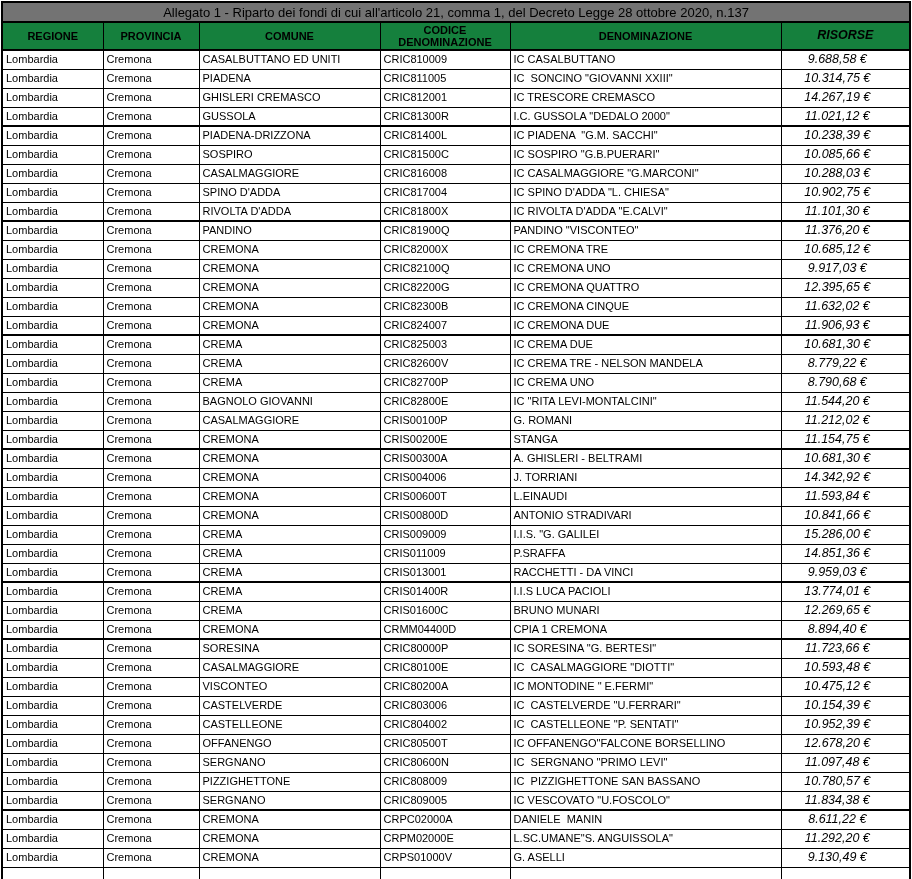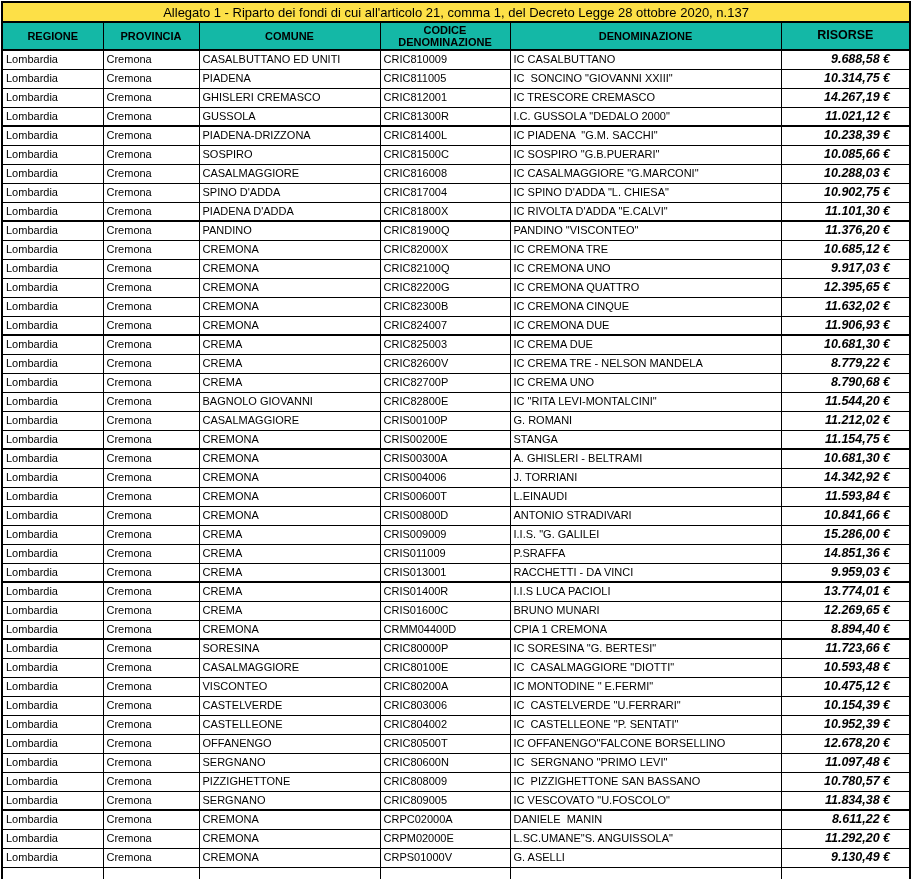--- a/index.html
+++ b/index.html
@@ -26,53 +26,54 @@
   col.c-risorse { width: 129px; }
 
   th.title-cell {
     border: 1px solid #000;
     border-bottom: 2px solid #000;
     font-size: 13px;
     font-weight: normal;
     text-align: center;
     height: 20px;
     padding: 0 18px;
-    background: #fde047;
+    background: #737373;
     white-space: nowrap;
     overflow: hidden;
   }
   tr.header-row th {
-    background: #14b8a6;
+    background: #15803d;
     border: 1px solid #000;
     border-bottom: 2px solid #000;
     font-size: 11px;
     font-weight: bold;
     text-align: center;
     vertical-align: middle;
     height: 25px;
     line-height: 1.1;
     padding: 1px 2px;
   }
   tr.header-row th.h-risorse {
+    font-style: italic;
     font-size: 12.5px;
   }
   tbody td {
     border: 1px solid #000;
     height: 19px;
     font-size: 11px;
     line-height: 17px;
     padding: 0 3px;
     white-space: pre;
     overflow: hidden;
     vertical-align: middle;
     background: #fff;
   }
   tbody td.cell-risorse {
-    text-align: right;
-    font-weight: bold;
+    text-align: center;
+    font-weight: normal;
     font-style: italic;
     font-size: 12.5px;
     padding-right: 19px;
   }
   tbody tr.group-end td { border-bottom: 2px solid #000; }
 </style>
 </head>
 <body>
 
 <div class="sheet">
@@ -159,21 +160,21 @@
     <td class="cell-regione">Lombardia</td>
     <td class="cell-provincia">Cremona</td>
     <td class="cell-comune">SPINO D'ADDA</td>
     <td class="cell-codice">CRIC817004</td>
     <td class="cell-denominazione">IC SPINO D'ADDA "L. CHIESA"</td>
     <td class="cell-risorse">10.902,75 €</td>
   </tr>
         <tr class="group-end">
     <td class="cell-regione">Lombardia</td>
     <td class="cell-provincia">Cremona</td>
-    <td class="cell-comune">PIADENA D'ADDA</td>
+    <td class="cell-comune">RIVOLTA D'ADDA</td>
     <td class="cell-codice">CRIC81800X</td>
     <td class="cell-denominazione">IC RIVOLTA D'ADDA "E.CALVI"</td>
     <td class="cell-risorse">11.101,30 €</td>
   </tr>
         <tr>
     <td class="cell-regione">Lombardia</td>
     <td class="cell-provincia">Cremona</td>
     <td class="cell-comune">PANDINO</td>
     <td class="cell-codice">CRIC81900Q</td>
     <td class="cell-denominazione">PANDINO "VISCONTEO"</td>

